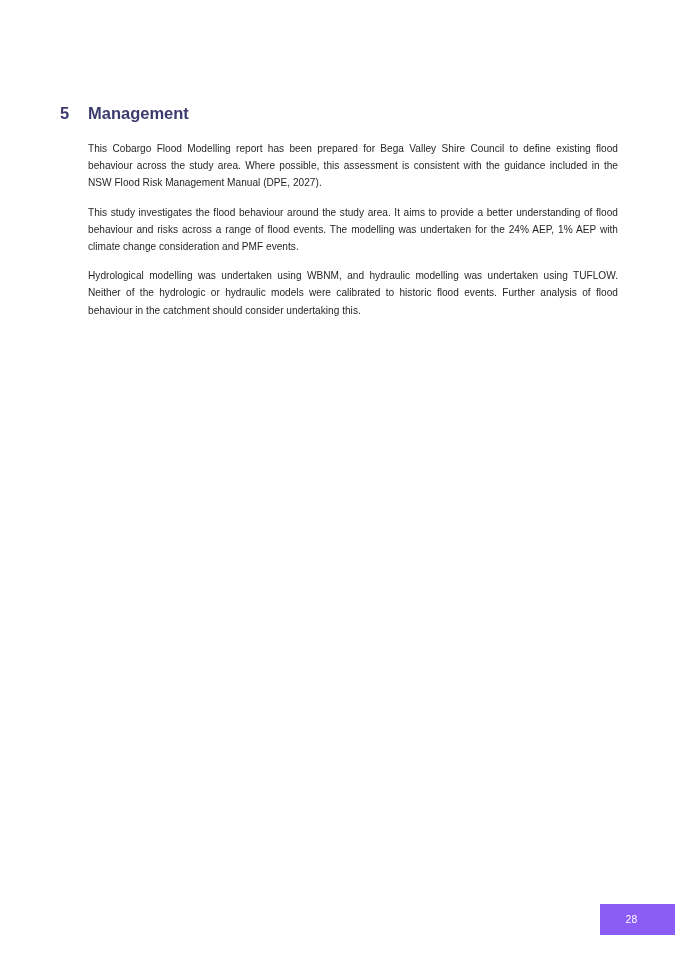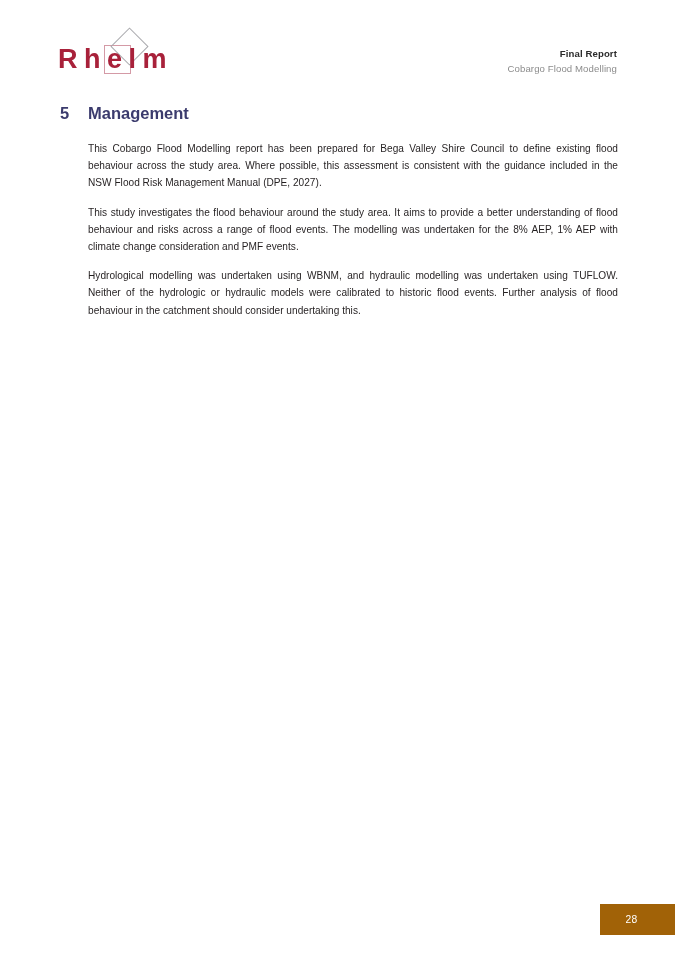--- a/index.html
+++ b/index.html
@@ -156,64 +156,48 @@
     bottom: 0;
     width: 675px;
     height: 60px;
   }
   .page-number-box {
     position: absolute;
     right: 0;
     top: 11px;
     width: 75px;
     height: 31px;
-    background: #a16207;
+    background: #8b5cf6;
     display: flex;
     align-items: center;
     justify-content: center;
   }
   .page-number {
     color: #ffffff;
     font-size: 10.3px;
     font-weight: normal;
     letter-spacing: 0.3px;
     padding-right: 12px;
   }
 </style>
 </head>
 <body>
 
 <div class="page">
 
-  <div class="page-header">
-
-    <div class="logo">
-      <div class="logo-mark">
-        <div class="logo-square"></div>
-        <div class="logo-diamond"></div>
-      </div>
-      <div class="logo-text"><span class="lt-r">R</span><span class="lt-h">h</span><span class="lt-e">e</span><span class="lt-l">l</span><span class="lt-m">m</span></div>
-    </div>
-
-    <div class="header-right">
-      <div class="header-title">Final Report</div>
-      <div class="header-subtitle">Cobargo Flood Modelling</div>
-    </div>
-
-  </div>
 
   <div class="content">
 
     <h1 class="section-heading">
       <span class="heading-number">5</span>
       <span class="heading-text">Management</span>
     </h1>
 
     <p class="body-para">This Cobargo Flood Modelling report has been prepared for Bega Valley Shire Council to define existing flood behaviour across the study area.  Where possible, this assessment is consistent with the guidance included in the NSW Flood Risk Management Manual (DPE, 2027).</p>
-    <p class="body-para">This study investigates the flood behaviour around the study area. It aims to provide a better understanding of flood behaviour and risks across a range of flood events. The modelling was undertaken for the 8% AEP, 1% AEP with climate change consideration and PMF events.</p>
+    <p class="body-para">This study investigates the flood behaviour around the study area. It aims to provide a better understanding of flood behaviour and risks across a range of flood events. The modelling was undertaken for the 24% AEP, 1% AEP with climate change consideration and PMF events.</p>
     <p class="body-para">Hydrological modelling was undertaken using WBNM, and hydraulic modelling was undertaken using TUFLOW. Neither of the hydrologic or hydraulic models were calibrated to historic flood events.  Further analysis of flood behaviour in the catchment should consider undertaking this.</p>
 
   </div>
 
   <div class="page-footer">
     <div class="page-number-box">
       <span class="page-number">28</span>
     </div>
   </div>
 

